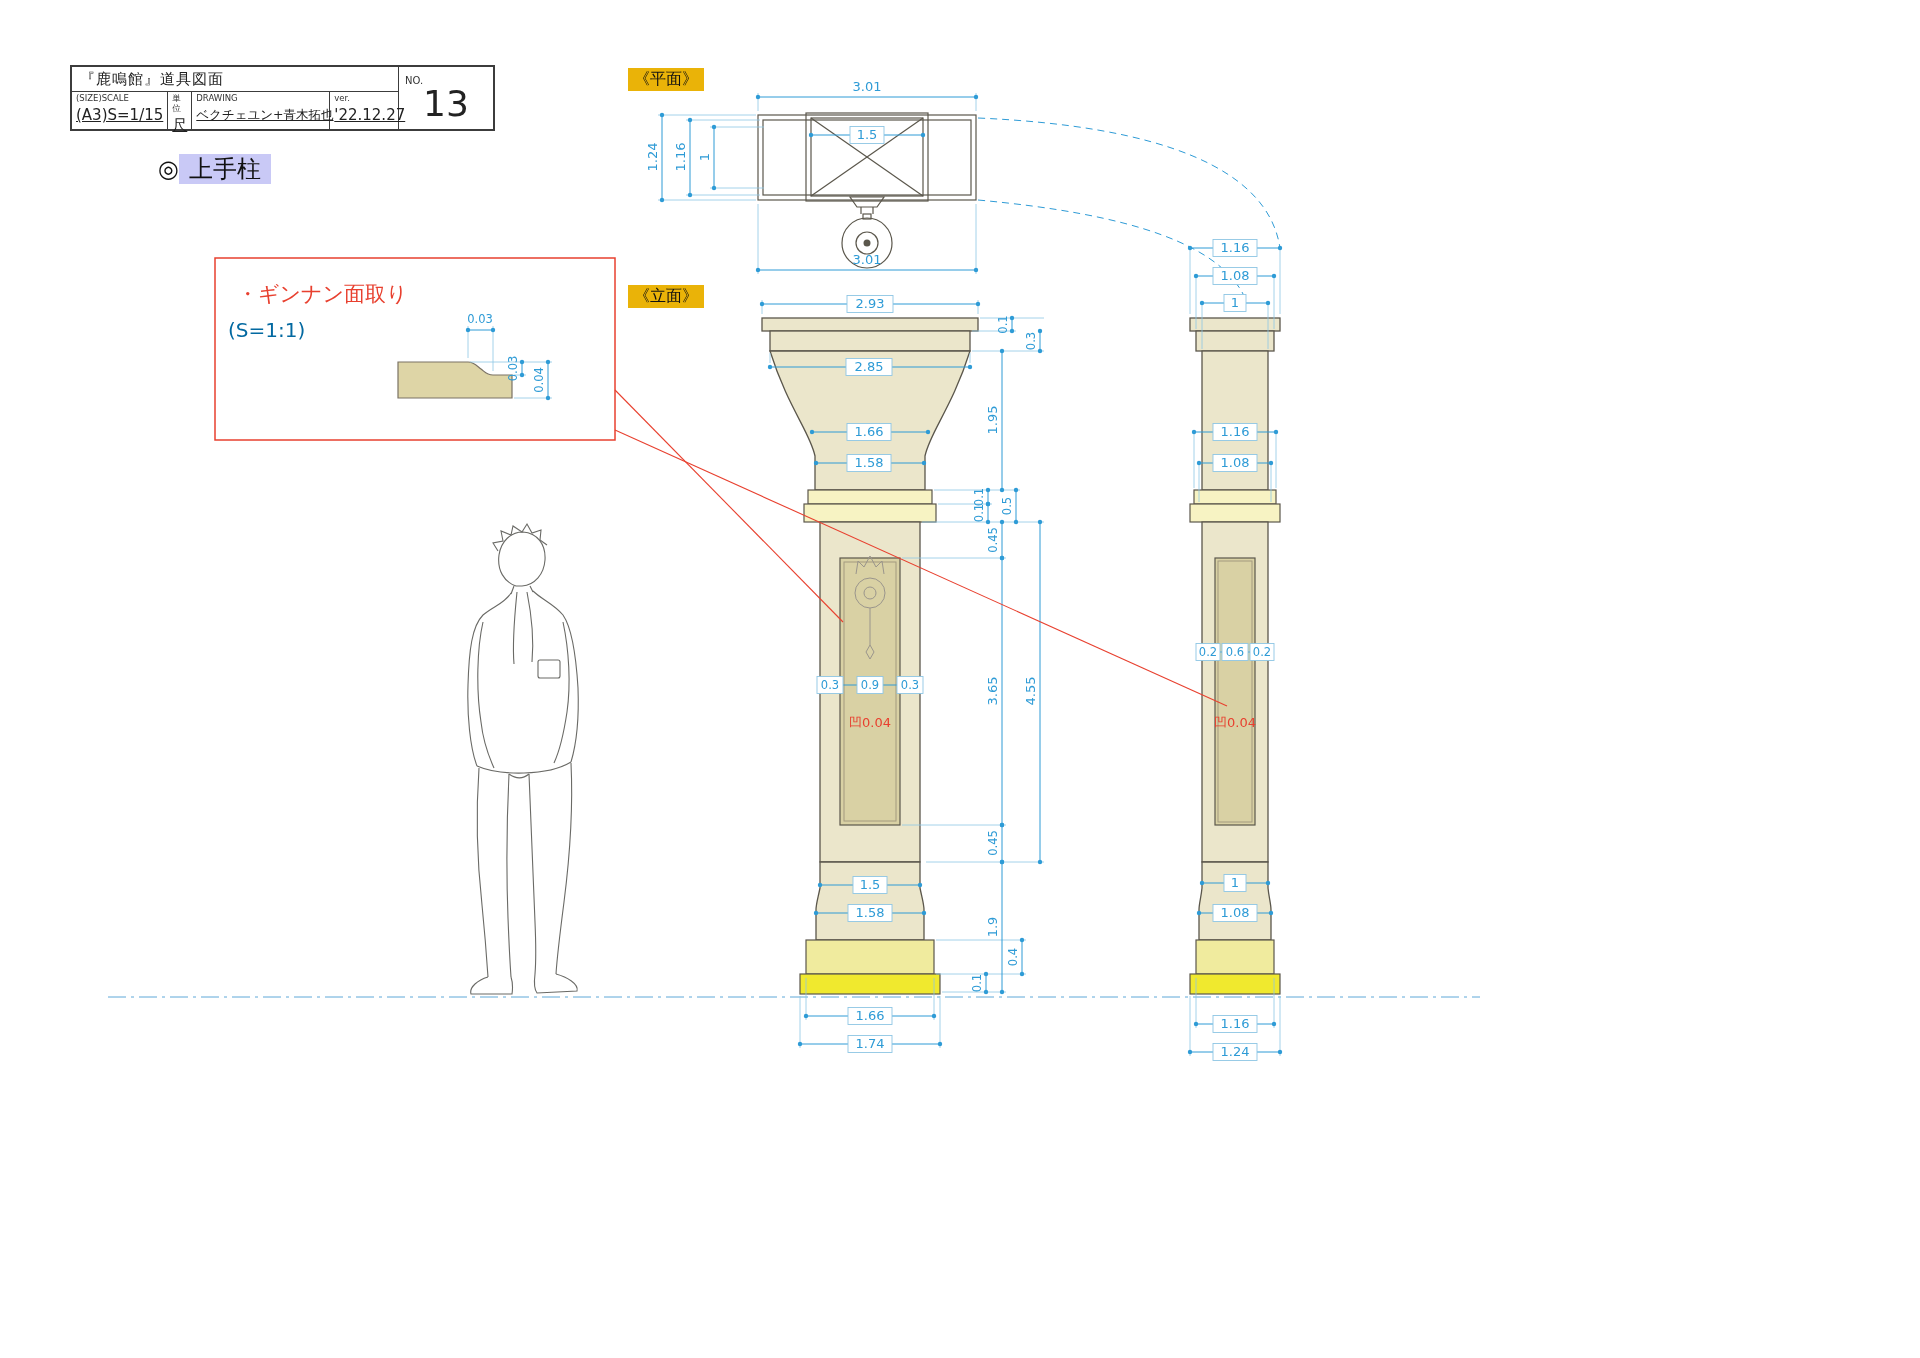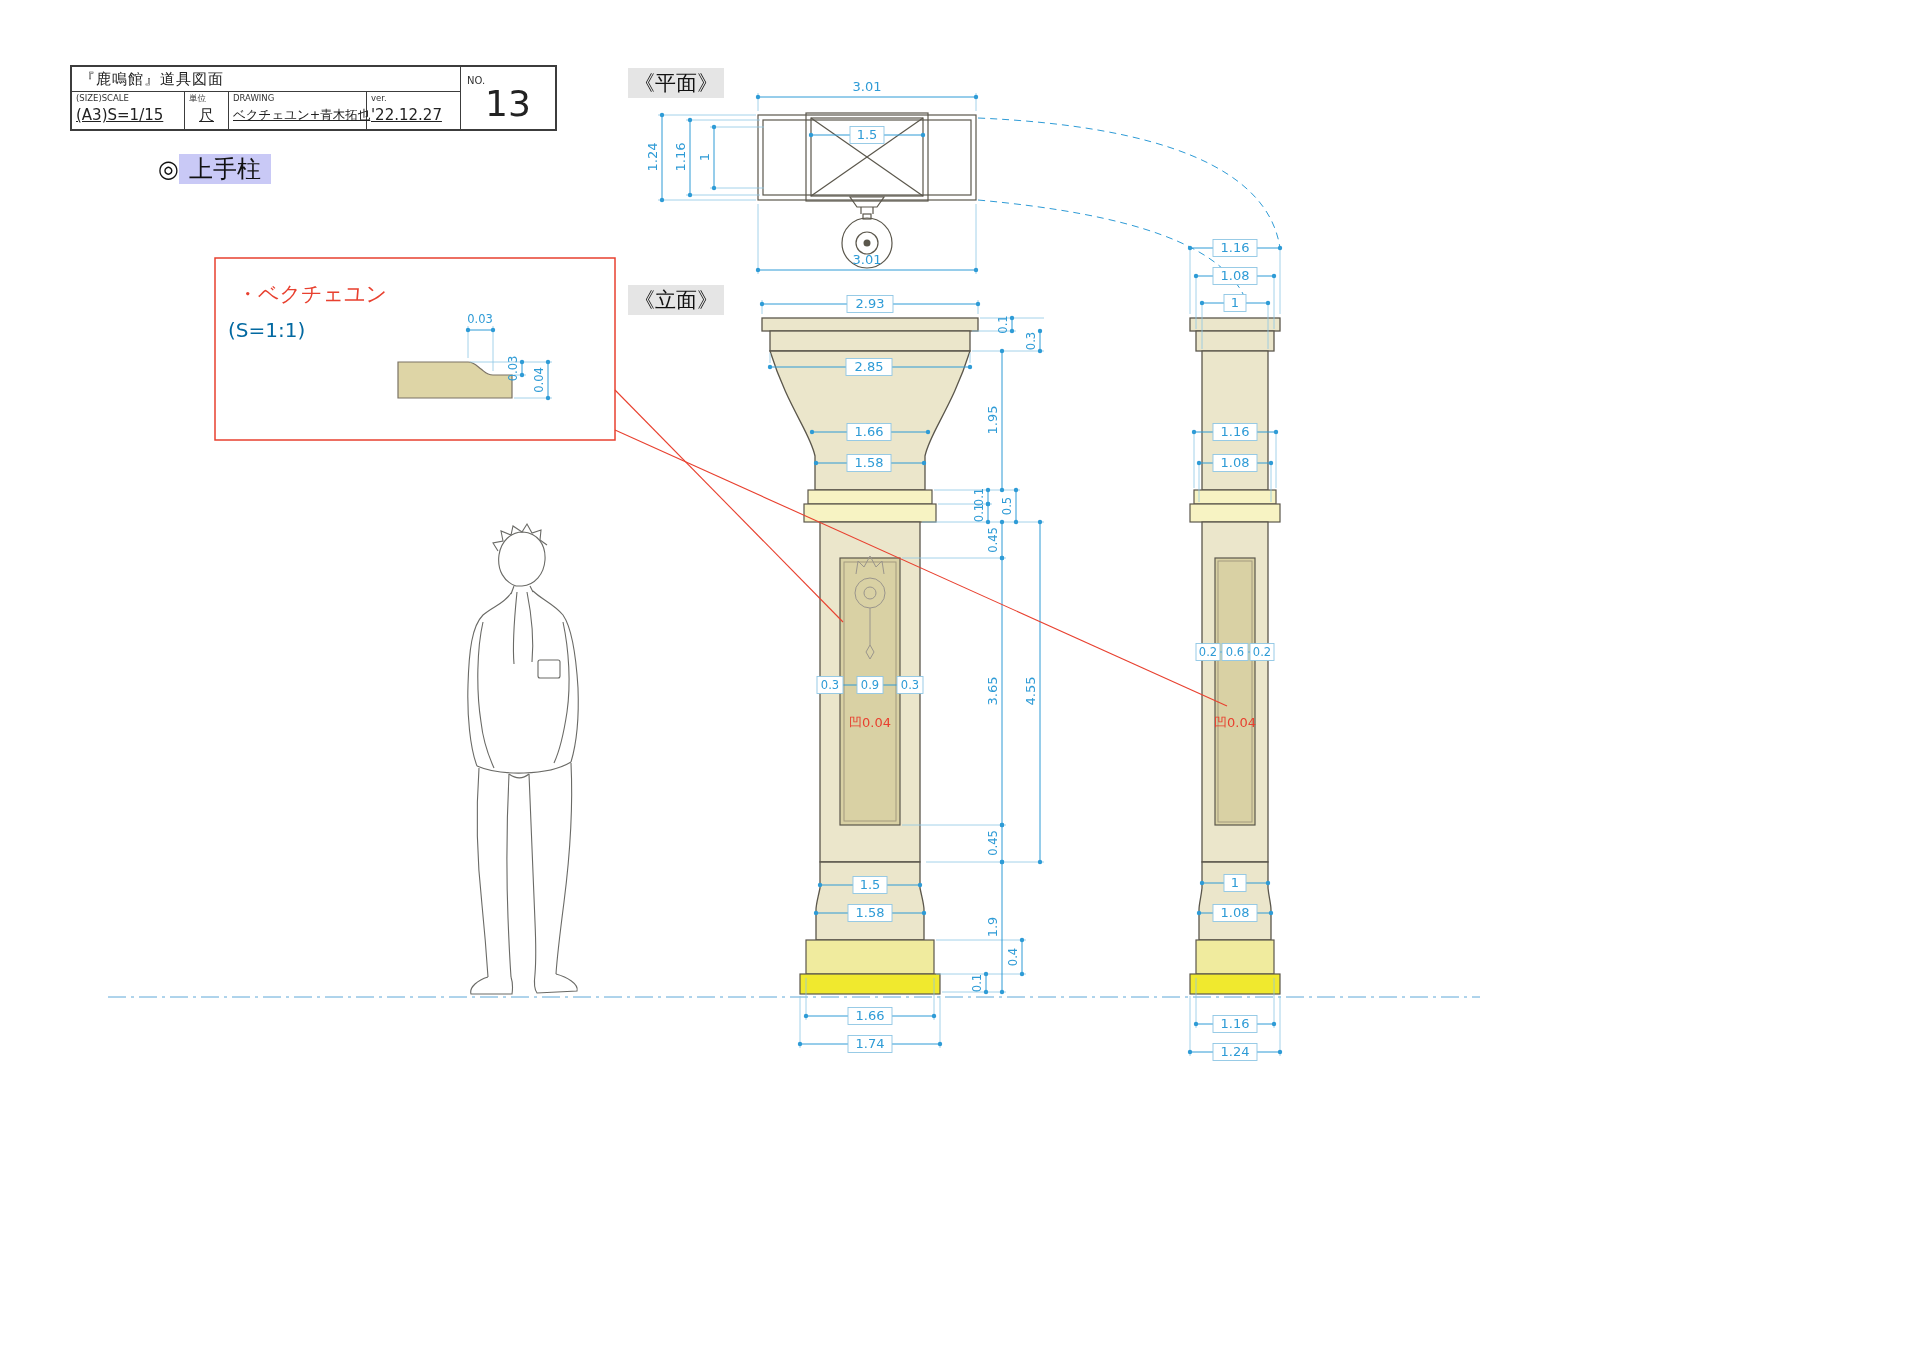--- a/index.html
+++ b/index.html
@@ -1,21 +1,21 @@
 <!DOCTYPE html>
 <html><head>
 <meta charset="utf-8">
 <style>
   html,body{margin:0;padding:0;background:#ffffff;}
   .sheet{position:relative;width:1920px;height:1358px;background:#ffffff;overflow:hidden;
          font-family:"DejaVu Sans",sans-serif;color:#222;}
   svg{position:absolute;left:0;top:0;}
 
   
-  .title-block{position:absolute;left:70px;top:65px;width:487px;height:66px;
+  .title-block{position:absolute;left:70px;top:65px;width:425px;height:66px;
                border:2px solid #3c3c3c;box-sizing:border-box;background:#fff;}
   .tb-left{position:absolute;left:0;top:0;bottom:0;right:94px;border-right:1.5px solid #3c3c3c;}
   .tb-row1{height:24px;border-bottom:1.5px solid #3c3c3c;display:flex;align-items:center;padding-left:8px;
            font-size:15px;letter-spacing:1px;}
   .tb-row2{display:flex;height:38px;}
   .tb-cell{position:relative;border-right:1.5px solid #3c3c3c;box-sizing:border-box;padding:1px 4px;}
   .tb-cell:last-child{border-right:none;}
   .tb-label{display:block;font-size:8.5px;color:#333;line-height:10px;}
   .tb-value{display:block;font-size:15px;line-height:24px;white-space:nowrap;text-decoration:underline;}
   .tb-scale{width:113px;}
@@ -24,21 +24,21 @@
   .tb-drawing{width:138px;}
   .tb-drawing .tb-value{font-size:12.5px;}
   .tb-ver{flex:1;}
   .tb-no{position:absolute;right:0;top:0;bottom:0;width:94px;padding:2px 6px;box-sizing:border-box;}
   .tb-no-label{font-size:10px;color:#333;}
   .tb-no-value{display:block;font-size:36px;line-height:40px;text-align:center;margin-top:-4px;}
 
   
   .part-title{position:absolute;left:158px;top:153px;font-size:24px;color:#111;}
   .part-name{background:#c9c9f6;padding:1px 10px;}
-  .view-label{position:absolute;background:#e5e5e5;color:#111;font-size:21px;padding:1px 6px;}
+  .view-label{position:absolute;background:#eab308;color:#111;font-size:16px;padding:1px 6px;}
   .lbl-plan{left:628px;top:68px;}
   .lbl-elev{left:628px;top:285px;}
   .detail-title{position:absolute;left:237px;top:280px;font-size:21px;color:#e8402f;}
   .detail-scale{position:absolute;left:228px;top:318px;font-size:20px;color:#0369a1;}
 
   
   .oln{fill:#ebe6cb;stroke:#5b574c;stroke-width:1.3;}
   .band{fill:#f7f3c3;stroke:#5b574c;stroke-width:1.2;}
   .plinth{fill:#f0eb9e;stroke:#5b574c;stroke-width:1.2;}
   .foot{fill:#f0e92e;stroke:#5b574c;stroke-width:1.2;}
@@ -92,21 +92,21 @@
       <span class="tb-no-label">NO.</span>
       <span class="tb-no-value">13</span>
     </div>
   </div>
 
   <div class="part-title">
     <span>◎</span><span class="part-name">上手柱</span>
   </div>
   <div class="view-label lbl-plan">《平面》</div>
   <div class="view-label lbl-elev">《立面》</div>
-  <div class="detail-title">・ベクチェユン</div>
+  <div class="detail-title">・ギンナン面取り</div>
   <div class="detail-scale">(S=1:1)</div>
 
   <svg width="1920" height="1358" viewBox="0 0 1920 1358">
     <defs>
       <marker id="dt" viewBox="0 0 6 6" refX="3" refY="3" markerWidth="6" markerHeight="6">
         <circle cx="3" cy="3" r="2.2" fill="#2e9bd6"></circle>
       </marker>
     </defs>
 
     <line class="cl" x1="108" y1="997" x2="1480" y2="997"></line>

